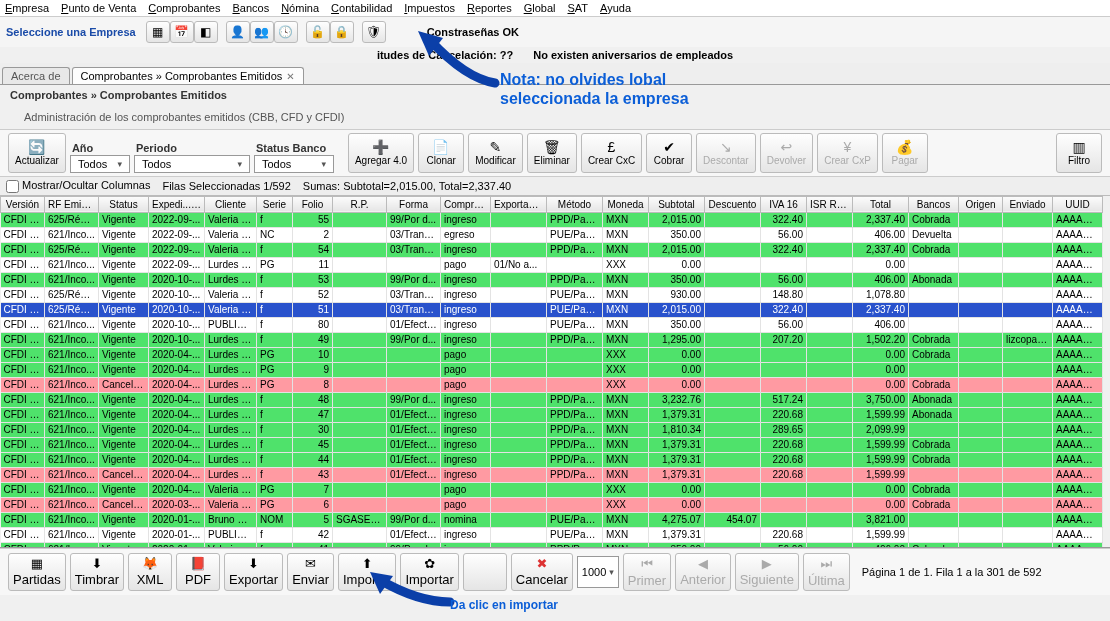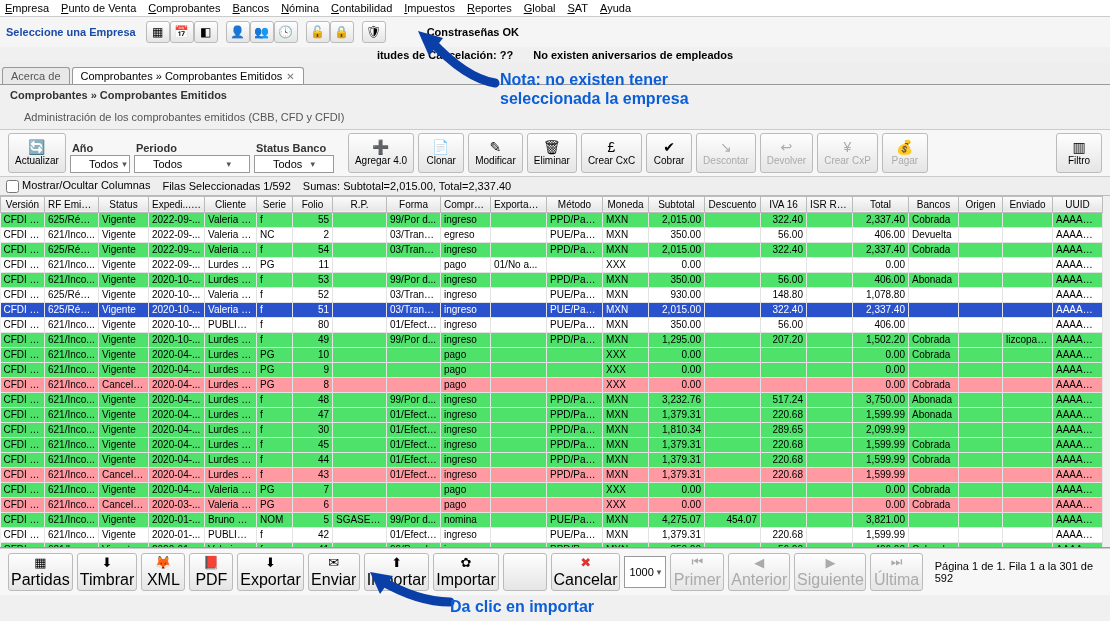--- a/index.html
+++ b/index.html
@@ -27,21 +27,21 @@
   .tab.inactive { background:#e8e8e8; color:#555;align-items:flex-end;}
   .tab .close { font-size:10px; color:#777; }
   
   .section-head { padding: 4px 10px 2px; }
   .section-head .bc { font-weight:bold; color:#333; }
   .section-head .sub { color:#555; padding:2px 0 4px 14px;margin-top:8px; }
   
   .toolbar1 { display:flex; align-items:flex-end; gap:4px; padding:3px 8px; border-top:1px solid #ccc; border-bottom:1px solid #ccc; background:#f7f7f7;}
   .tb-group { display:flex; flex-direction:column; gap:1px; }
   .tb-group label { font-size:11px; font-weight:bold; color:#333; padding-left:2px;}
-  .tb-select { border:1px solid #999; background:#fff; padding:1px 18px; height:18px; display:flex; align-items:center; justify-content:space-between; min-width:60px;}
+  .tb-select { border:1px solid #999; background:#fff; padding:1px 7px; height:18px; display:flex; align-items:center; justify-content:space-between; min-width:60px;}
   .tb-select::after { content:"▾"; font-size:9px; color:#555; margin-left:4px;}
   .tb-btn { border:1px solid #bbb; border-radius:3px; background:linear-gradient(#fefefe,#e5e5e5); padding:2px 6px; text-align:center; min-width:46px; height:40px; display:flex; flex-direction:column; align-items:center; justify-content:center; gap:1px; cursor:pointer; }
   .tb-btn.disabled { color:#aaa; }
   .tb-btn .ic { font-size:14px; line-height:14px;}
   .tb-btn .lbl { font-size:10px; }
   
   .filter-row { background:#eee; border-bottom:1px solid #bbb; padding:2px 6px; font-size:11px; display:flex; gap:12px; align-items:center;}
   .filter-row input[type=checkbox]{ vertical-align:middle;}
   
   .grid-wrap { overflow:auto; height: 352px; border-bottom:1px solid #999;}
@@ -51,26 +51,26 @@
   tr.row-green { background:#4fe26b; }
   tr.row-white { background:#fff; }
   tr.row-pink { background:#ff9aa2; }
   tr.row-blue { background:#2952cc; color:#fff; }
   .num { text-align:right; }
   
   .bottom-toolbar { display:flex; align-items:center; gap:4px; padding:4px 8px; background:#f7f7f7; border-top:1px solid #ccc; }
   .bt-btn { border:1px solid #bbb; border-radius:3px; background:linear-gradient(#fefefe,#e5e5e5); padding:2px 4px; text-align:center; min-width:44px; height:38px; display:flex; flex-direction:column; align-items:center; justify-content:center; gap:1px; cursor:pointer;}
   .bt-btn.disabled { color:#aaa; }
   .bt-btn .ic { font-size:13px; }
-  .bt-btn .lbl { font-size:16px;}
+  .bt-btn .lbl { font-size:13px;}
   .page-select { border:1px solid #999; padding:1px 4px; background:#fff; height:32px; display:flex; align-items:center;}
   .page-select::after{content:"▾"; font-size:9px; margin-left:3px; color:#555;}
   .paging-text { font-size:11px; margin-left:8px;}
   
-  .note-annot2 { position:absolute; left:450px; top:598px; color:#0b5ed7; font-weight:bold; font-size:16px; }
+  .note-annot2 { position:absolute; left:450px; top:598px; color:#0b5ed7; font-weight:bold; font-size:12px; }
   .arrow-bot { position:absolute; left:368px; top:572px; width:90px; height:36px; }
   
   svg.arrow path { stroke:#0b3fa8; stroke-width:9; fill:none; stroke-linecap:round; }
   svg.arrow .head { fill:#0b3fa8; stroke:none; }
 </style>
 </head>
 <body>
 
 <div class="menubar" id="menubar">
     <span><u>E</u>mpresa</span>
@@ -107,21 +107,21 @@
 <div class="status-strip">
   <span><b>itudes de Cancelación: ??</b></span>
   <span><b>No existen aniversarios de empleados</b></span>
 </div>
 
 <svg class="arrow arrow-top" viewBox="0 0 90 60">
   <path d="M80 55 Q 50 50 15 12"></path>
   <polygon class="head" points="3,3 28,10 14,28"></polygon>
 </svg>
 <div class="note-annot">
-  <div>Nota: no existen tener</div>
+  <div>Nota: no olvides lobal</div>
   <div>seleccionada la empresa</div>
 </div>
 
 <div class="tabs-bar" id="tabsbar">
     <div class="tab inactive">
       <span>Acerca de</span>
     </div>
     <div class="tab">
       <span>Comprobantes » Comprobantes Emitidos</span>
       <span class="close">✕</span>

